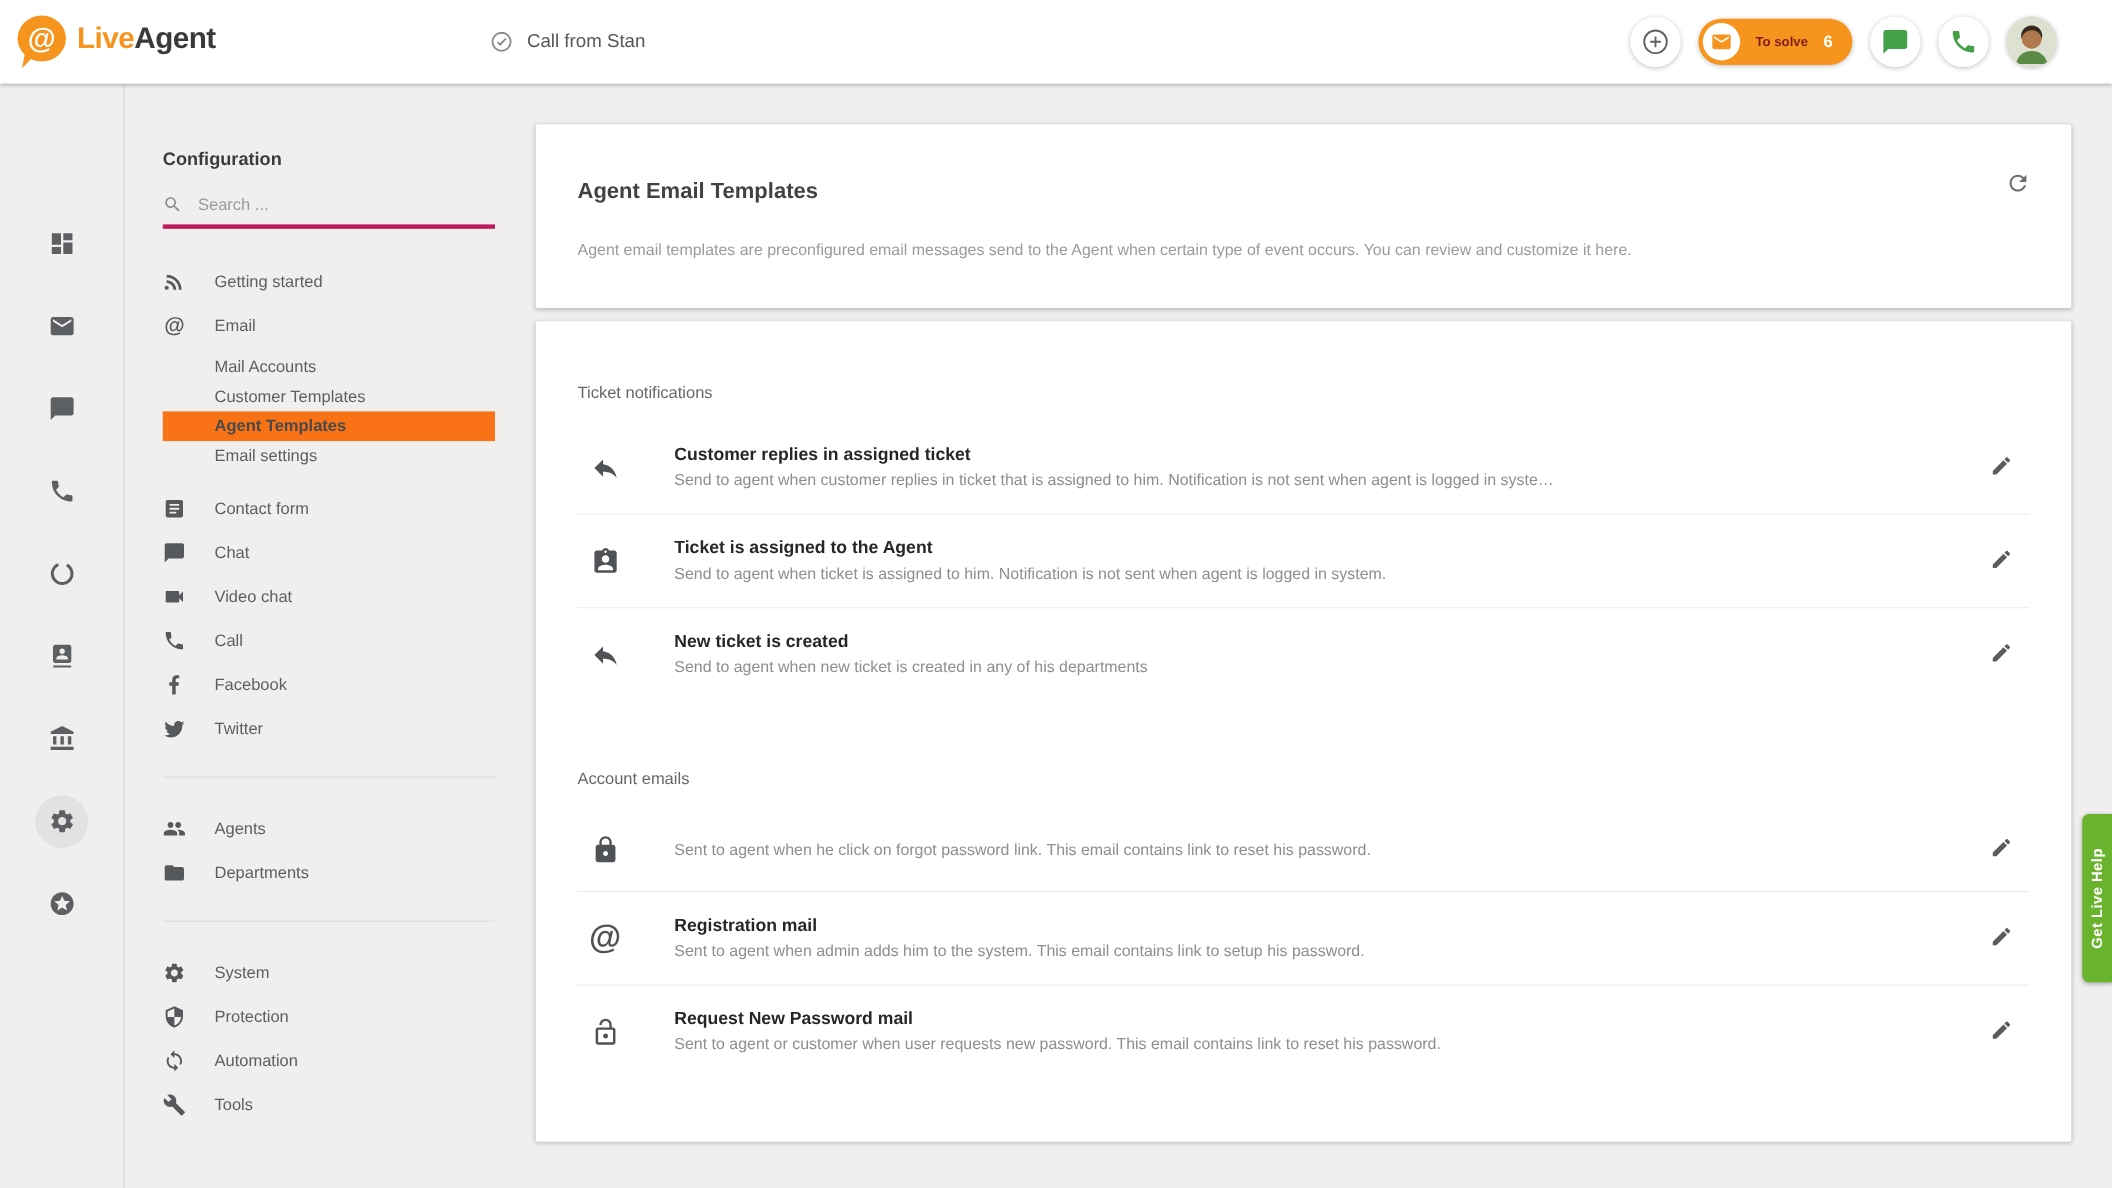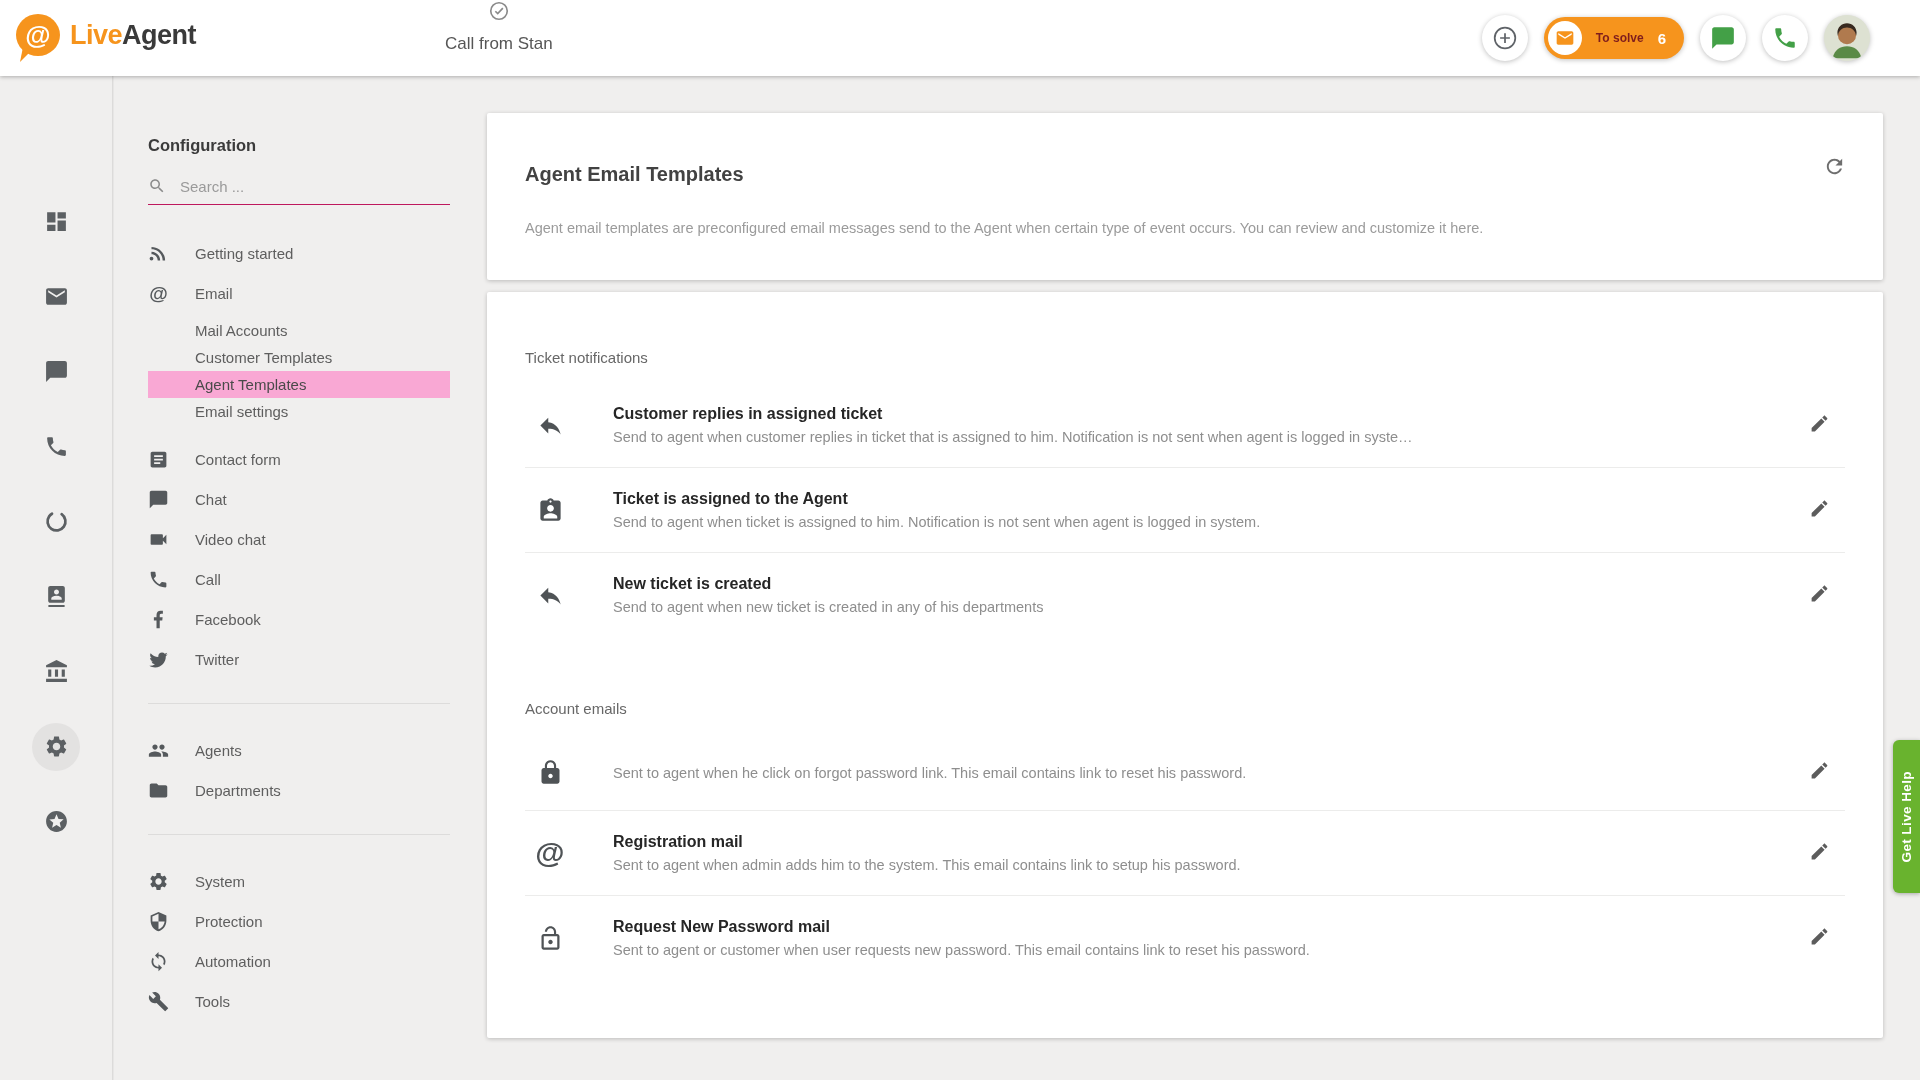--- a/index.html
+++ b/index.html
@@ -14,21 +14,21 @@
                   border-radius:50%; display:flex; align-items:center; justify-content:center; }
   .brand-bubble::after { content:""; position:absolute; left:4px; bottom:-6px;
                   width:14px; height:14px; background:#f6941d;
                   clip-path:polygon(0 100%, 100% 0, 20% 0); }
   .brand-at { color:#ffffff; font-size:26px; font-weight:bold; line-height:1; }
   .brand-word { font-size:27px; font-weight:bold; letter-spacing:-.5px; margin-left:10px; }
   .brand-live { color:#f6941d; }
   .brand-agent { color:#3a3a3a; }
 
   .doc-tab { position:absolute; left:445px; top:0; height:76px; display:flex;
-             align-items:center; gap:12px; cursor:pointer;flex-direction:column; }
+             align-items:center; gap:12px; cursor:pointer; }
   .doc-tab svg { width:22px; height:22px; }
   .doc-tab-label { font-size:17px; color:#565656; }
 
   .topbar-right { position:absolute; right:50px; top:0; height:76px;
                   display:flex; align-items:center; gap:16px; }
   .circle-btn { width:46px; height:46px; border-radius:50%; background:#ffffff;
                 box-shadow:0 1px 5px rgba(0,0,0,.25); border:none; cursor:pointer;
                 display:flex; align-items:center; justify-content:center; }
   .circle-btn svg { width:26px; height:26px; }
   .tosolve-pill { height:42px; border:none; border-radius:21px; background:#f6941d;
@@ -53,37 +53,37 @@
               justify-content:center; background:transparent; border:none; cursor:pointer; }
   .rail-ico { width:48px; height:48px; border-radius:50%; display:flex;
               align-items:center; justify-content:center; }
   .rail-btn.active .rail-ico { background:#e3e2e1; }
   .rail-btn svg { width:25px; height:25px; fill:#5c6063; }
 
   
   .config { width:365px; padding:60px 28px 0 34px; border-left:1px solid #e7e6e5; }
   .cfg-title { font-size:16.5px; font-weight:bold; color:#3b3b3b; }
   .cfg-search { display:flex; align-items:center; gap:14px; margin-top:22px;
-                padding-bottom:9px; border-bottom:1px solid #be185d; }
+                padding-bottom:9px; border-bottom:4px solid #be185d; }
   .cfg-search svg { width:18px; height:18px; fill:#8b8b8b; flex:none; }
   .cfg-search input { border:none; outline:none; background:transparent; width:100%;
                 font-size:15px; color:#555; font-family:"Liberation Sans",sans-serif; }
   .cfg-search input::placeholder { color:#9a9a9a; }
   .cfg-menu { margin-top:28px; }
   .cfg-item { height:40px; display:flex; align-items:center; cursor:pointer; }
   .cfg-item svg { width:21px; height:21px; fill:#55595c; flex:none; }
   .cfg-ico { width:21px; display:flex; justify-content:center; }
   .cfg-label { font-size:15px; color:#5e5e5e; margin-left:26px; }
   .at-glyph { font-size:19px; font-weight:bold; color:#55595c; width:21px;
               text-align:center; line-height:1; }
   .cfg-sub { margin:4px 0 14px; }
   .cfg-subitem { height:27px; display:flex; align-items:center; padding-left:47px;
                  cursor:pointer; }
   .cfg-subitem .cfg-label { margin-left:0; }
-  .cfg-subitem.selected { background:#f9a8d4; }
+  .cfg-subitem.selected { background:#f97316;font-weight:bold; }
   .cfg-subitem.selected .cfg-label { color:#4a4a4a; }
   .cfg-divider { border:none; border-top:1px solid #dddcdb; margin:24px 0 26px; }
 
   
   .main { flex:1; padding:37px 37px 0 9px; }
   .card { background:#ffffff; border-radius:2px;
           box-shadow:0 1px 4px rgba(0,0,0,.22); }
   .head-card { position:relative; padding:48px 38px 42px; }
   .page-title { font-size:20px; color:#424242; line-height:26px; }
   .page-subtitle { margin-top:31px; font-size:14.5px; color:#9b9b9b; line-height:20px; }

